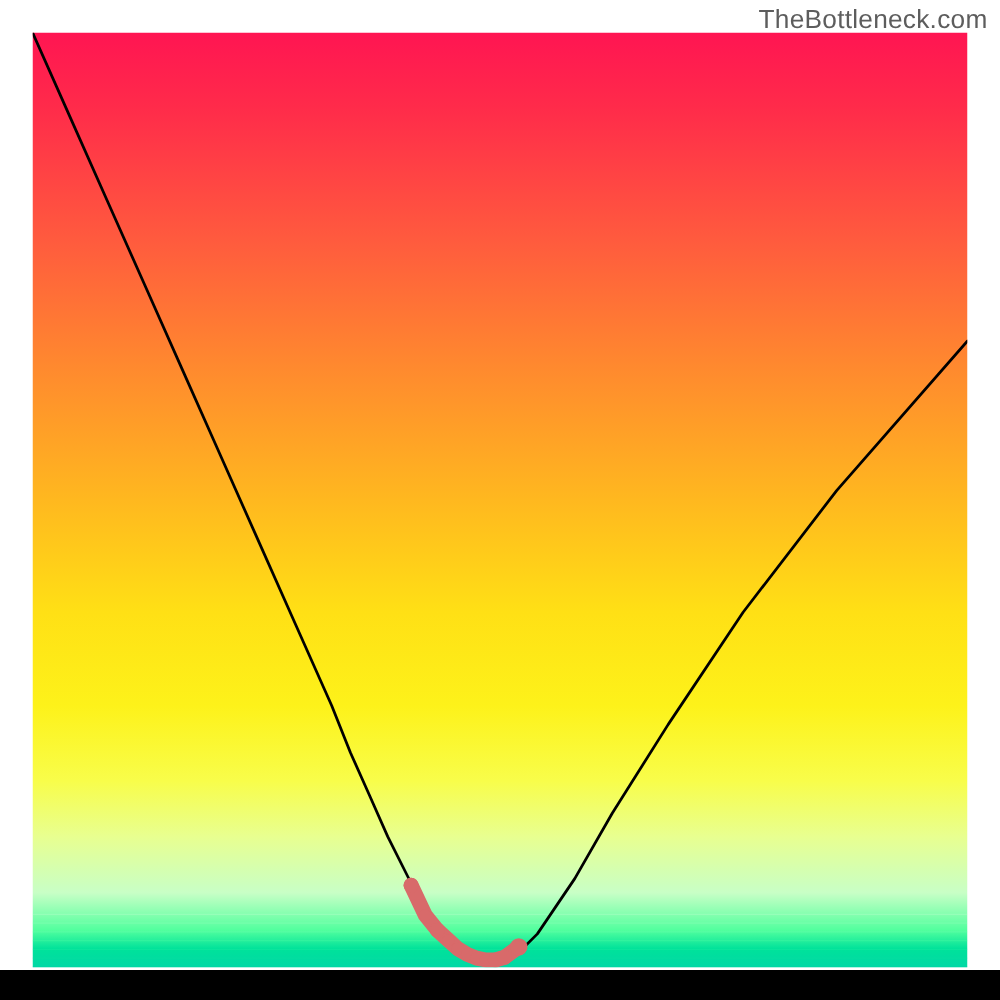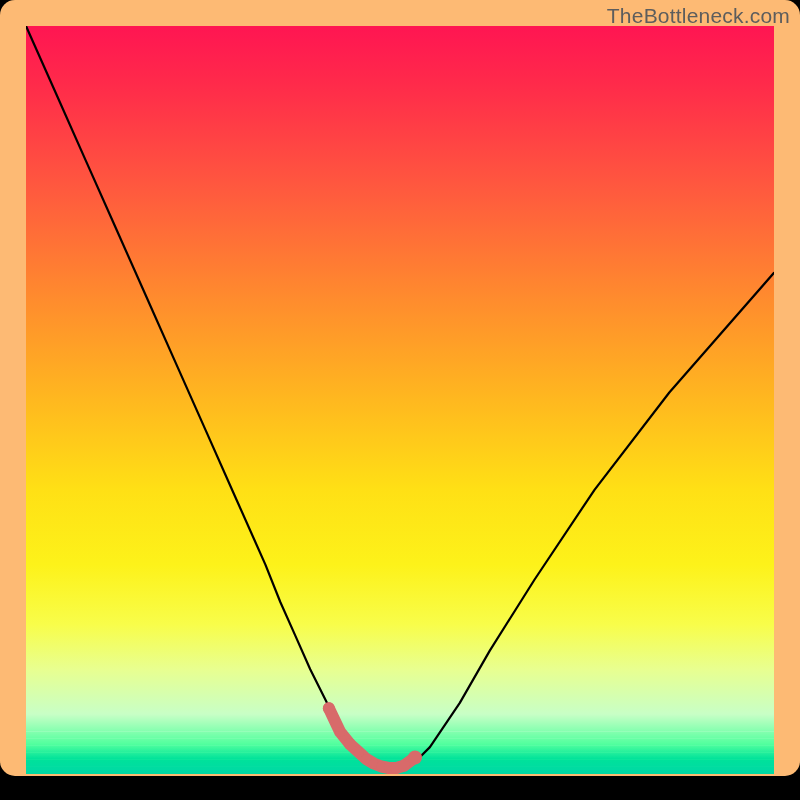--- a/index.html
+++ b/index.html
@@ -9,22 +9,21 @@
     height: 800px;
     overflow: hidden;
     background: #000;
     font-family: Arial, Helvetica, sans-serif;
   }
   .frame {
     position: absolute;
     left: 0; top: 0;
     width: 800px;
     height: 776px;
-    background: #fdba74;
-    border-radius: 15px;
+    background: #ffffff;
   }
   .plot-area {
     position: absolute;
     left: 26px;
     top: 26px;
     width: 748px;
     height: 748px;
     overflow: hidden;
   }
   .gradient {

